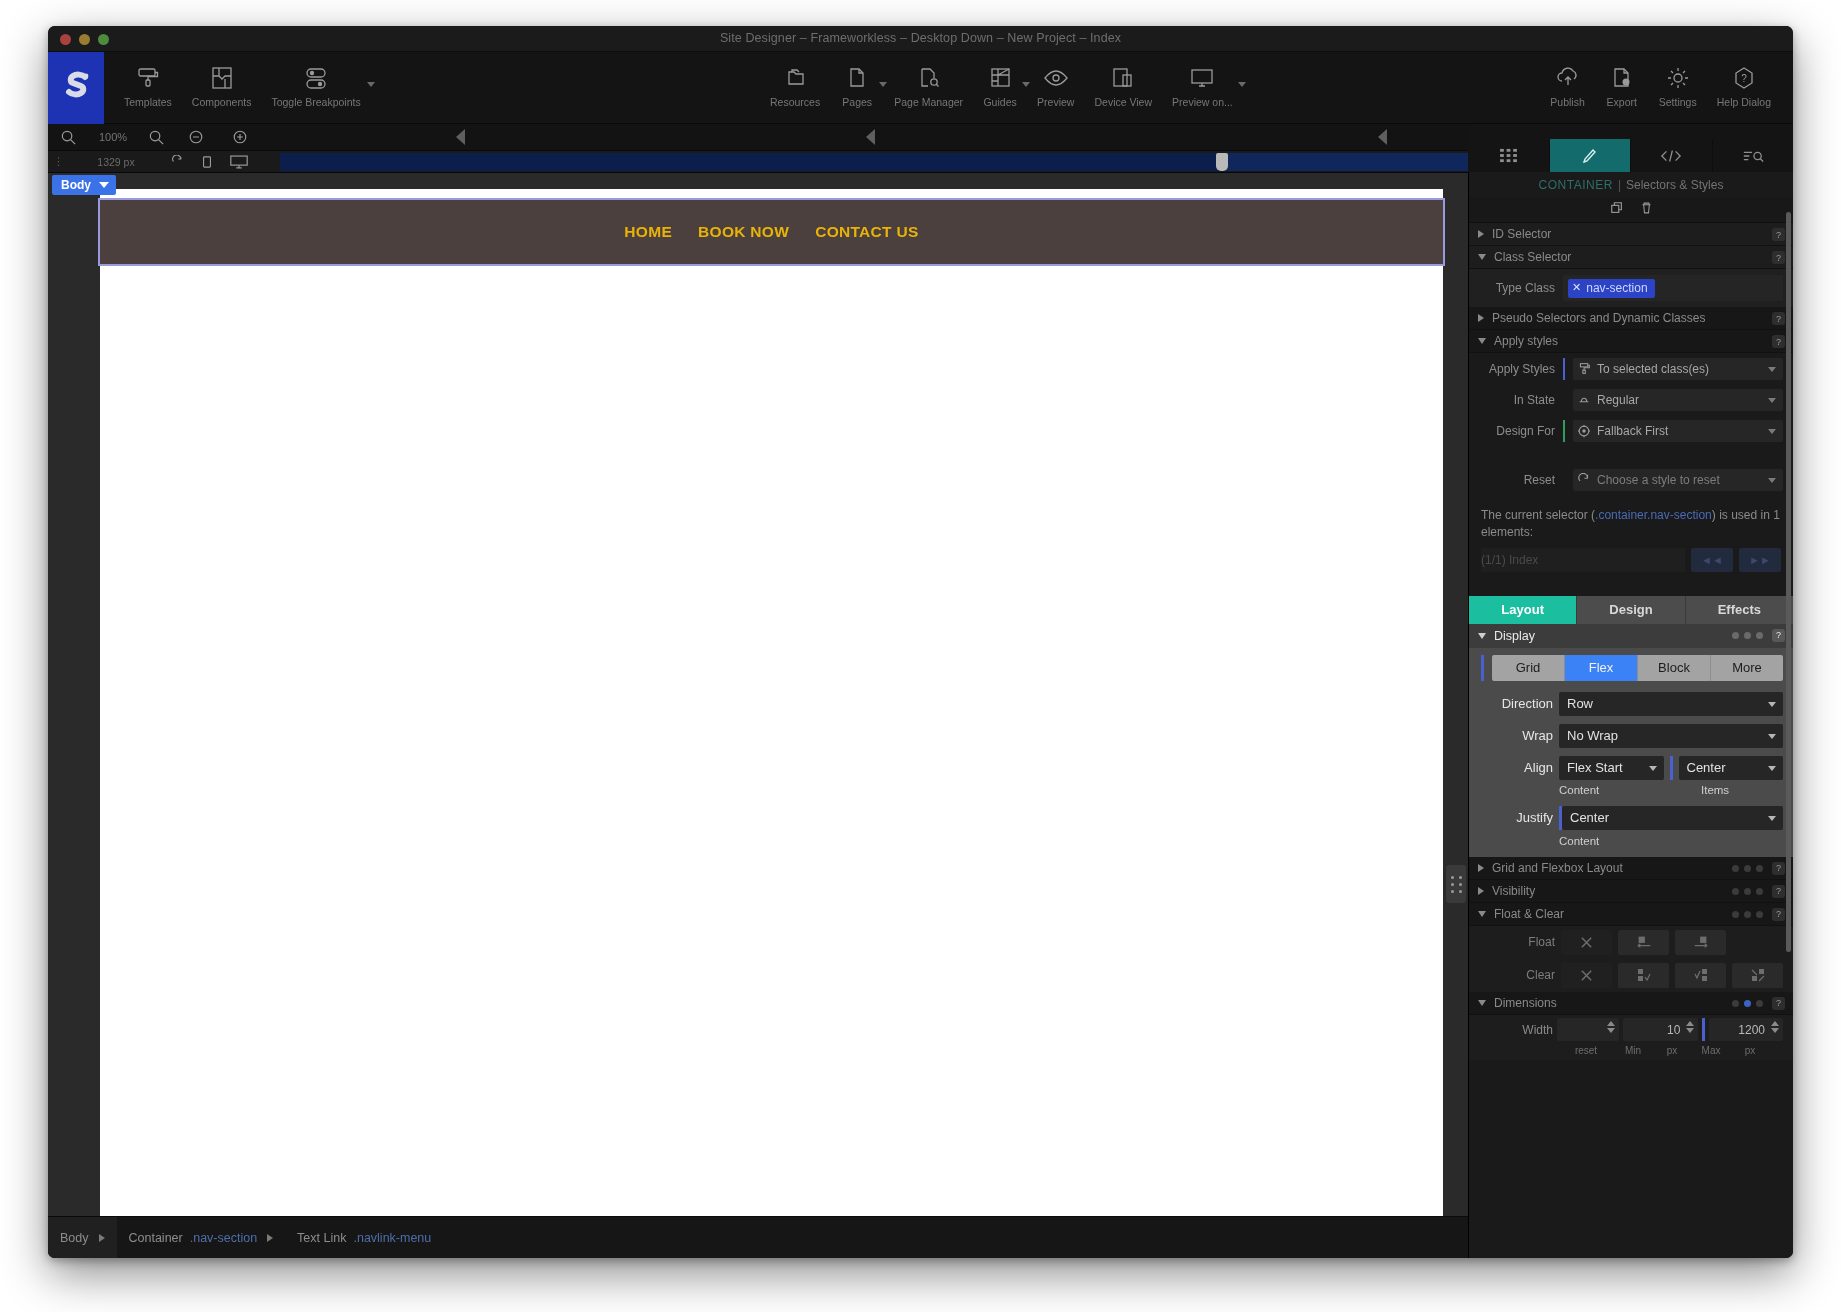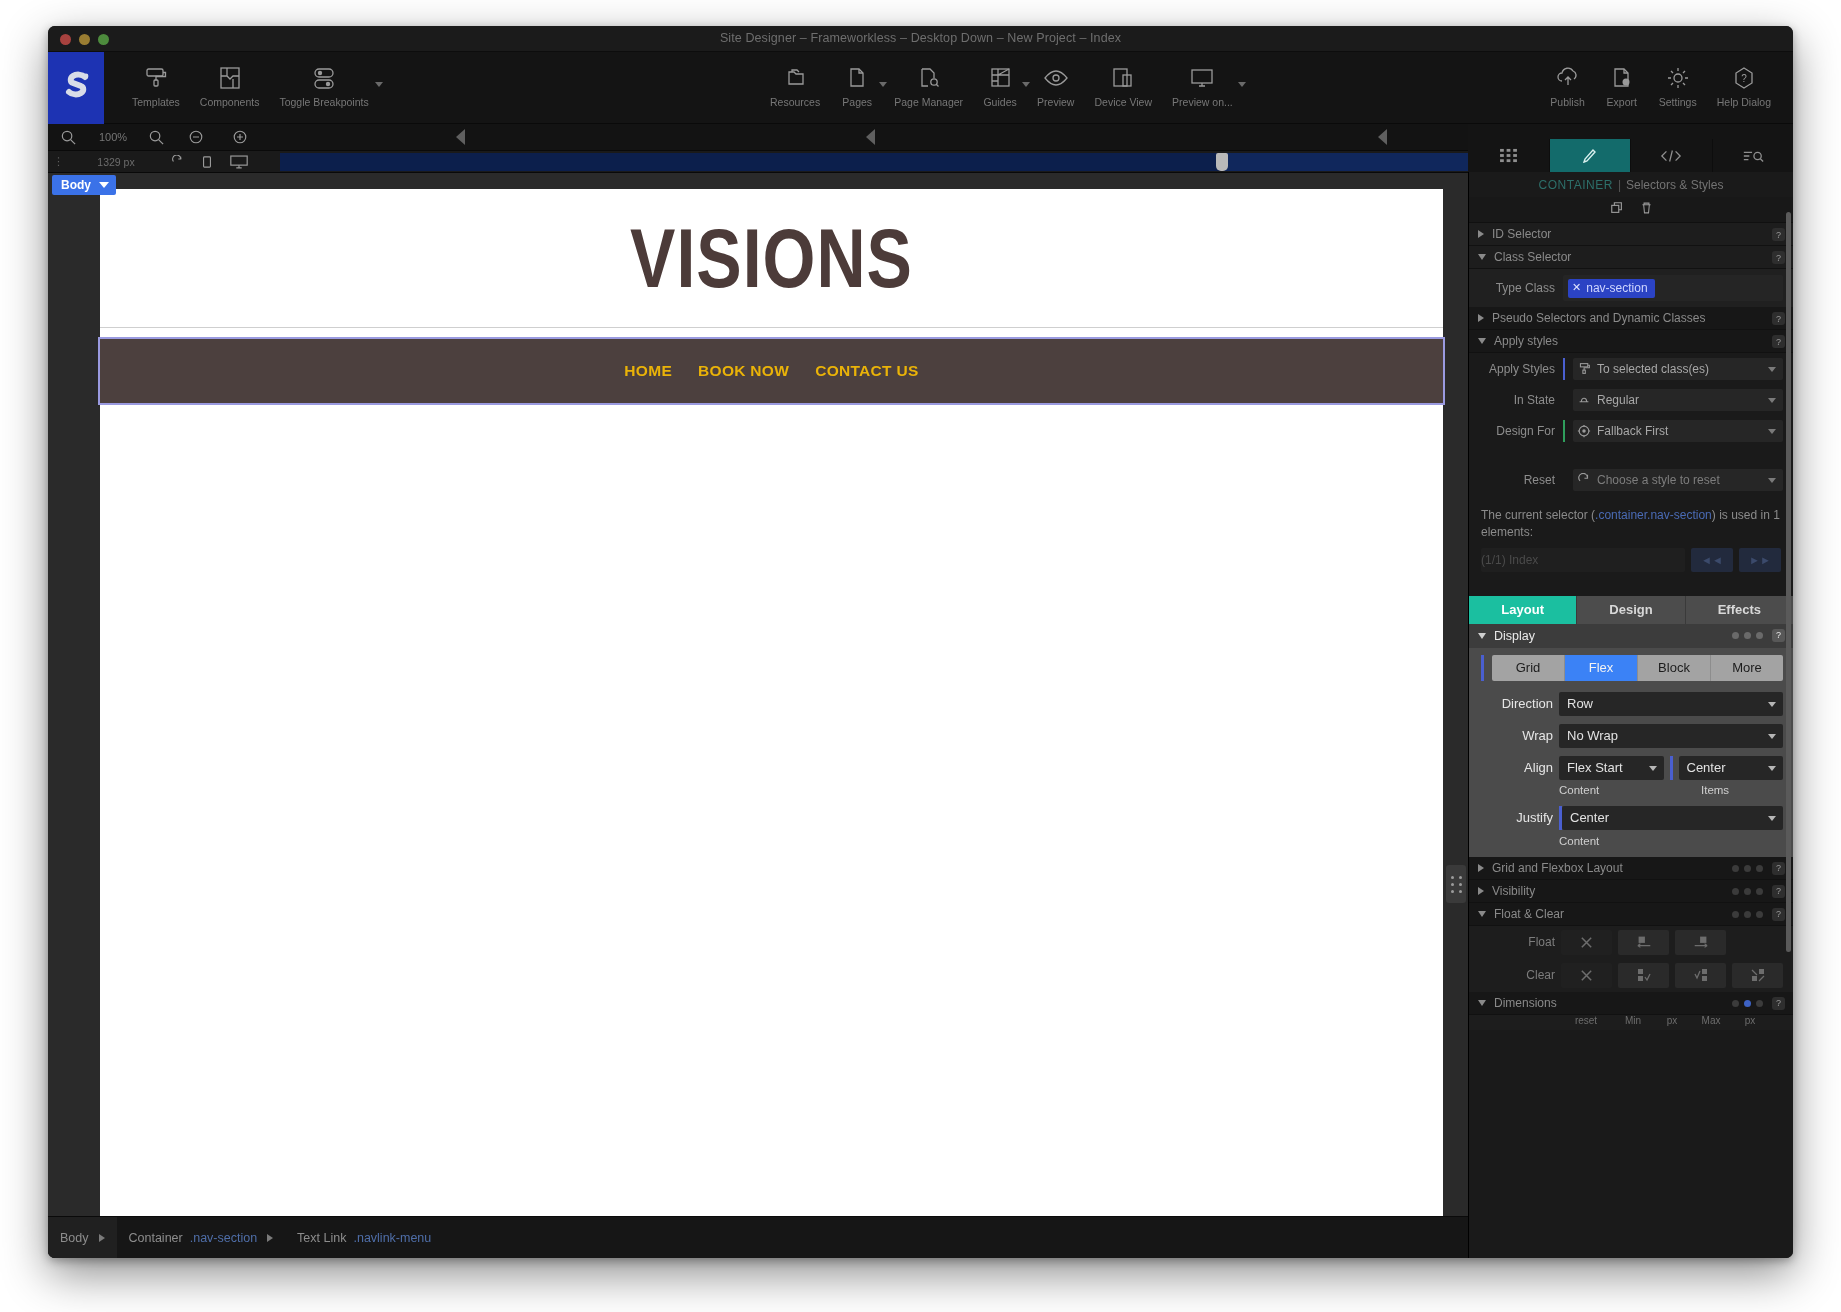--- a/index.html
+++ b/index.html
@@ -44,21 +44,21 @@
     background: #141414;
     border-bottom: 1px solid #0a0a0a;
   }
   .brand {
     position: absolute; left: 0; top: 0; width: 56px; height: 72px;
     background: #1d33b3;
     display: flex; align-items: center; justify-content: center;
   }
   .brand svg { display: block; }
   .tool-group { position: absolute; top: 0; height: 72px; display: flex; align-items: flex-start; }
-  .tool-left { left: 74px; justify-content: flex-end; }
+  .tool-left { left: 66px; justify-content: flex-end; }
   .tool-center { left: 712px; justify-content: flex-end; }
   .tool-right { right: 12px; }
   .tool {
     width: auto; min-width: 54px; padding: 0 10px;
     display: flex; flex-direction: column; align-items: center;
     padding-top: 9px; position: relative;
   }
   .tool .ic { height: 34px; display: flex; align-items: center; justify-content: center; }
   .tool .lbl { font-size: 10.5px; color: #777777; margin-top: 1px; white-space: nowrap; }
   .caret-mini {
@@ -566,23 +566,20 @@
           </svg>
       </span>
     </div>
 
     <div class="canvas-wrap">
       <div class="body-tag">
         <span>Body</span>
         <span class="tri"></span>
       </div>
       <div class="page-canvas">
-        <div class="hero">
-          <h1>VISIONS</h1>
-        </div>
         <div class="navsection">
           <a class="navlink">HOME</a>
           <a class="navlink">BOOK NOW</a>
           <a class="navlink">CONTACT US</a>
         </div>
       </div>
       <div class="drag-handle">
         <span class="grid6">
             <i></i>
             <i></i>
@@ -964,20 +961,45 @@
         <span class="tri-d"></span>
         <span>Dimensions</span>
         <span class="dots3">
             <i></i>
             <i class="blue"></i>
             <i></i>
           </span>
         <span class="qmark">?</span>
       </div>
 
+      <div class="dim-row">
+        <span class="dlabel">Width</span>
+        <span class="numbox" style="width:64px;">
+          <span></span>
+          <span class="spin">
+              <i class="up"></i>
+              <i class="dn"></i>
+            </span>
+        </span>
+        <span class="numbox" style="width:78px;">
+          <span>10</span>
+          <span class="spin">
+              <i class="up"></i>
+              <i class="dn"></i>
+            </span>
+        </span>
+        <span class="lbar blue" style="height:23px;width:3px;"></span>
+        <span class="numbox" style="width:76px;">
+          <span>1200</span>
+          <span class="spin">
+              <i class="up"></i>
+              <i class="dn"></i>
+            </span>
+        </span>
+      </div>
 
       <div class="dim-sub">
         <span style="width:88px;flex:none;"></span>
         <span style="width:58px;text-align:center;">reset</span>
         <span style="width:36px;text-align:center;">Min</span>
         <span style="width:42px;text-align:center;">px</span>
         <span style="width:36px;text-align:center;">Max</span>
         <span style="width:42px;text-align:center;">px</span>
       </div>
 

